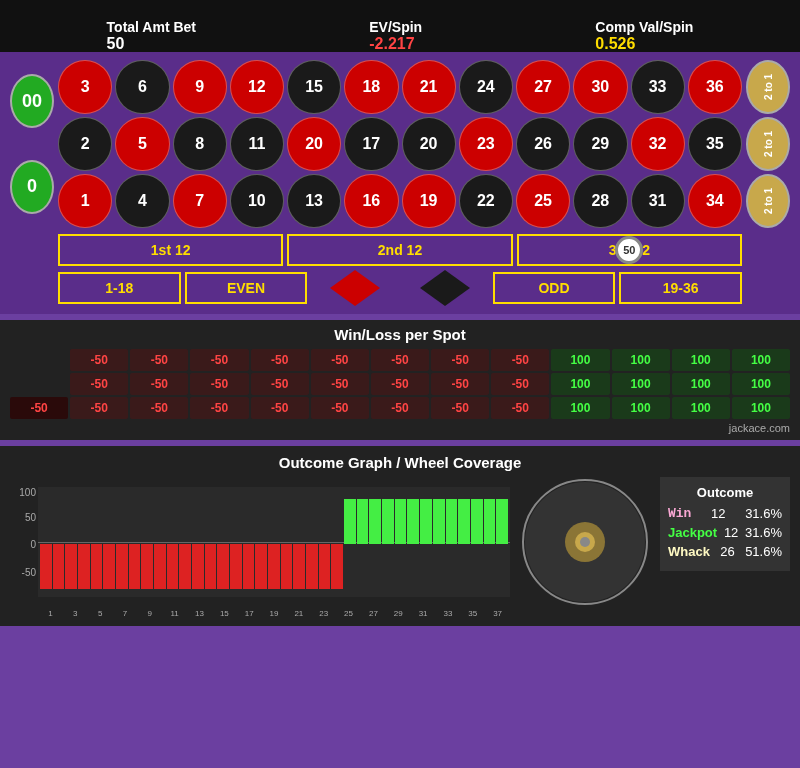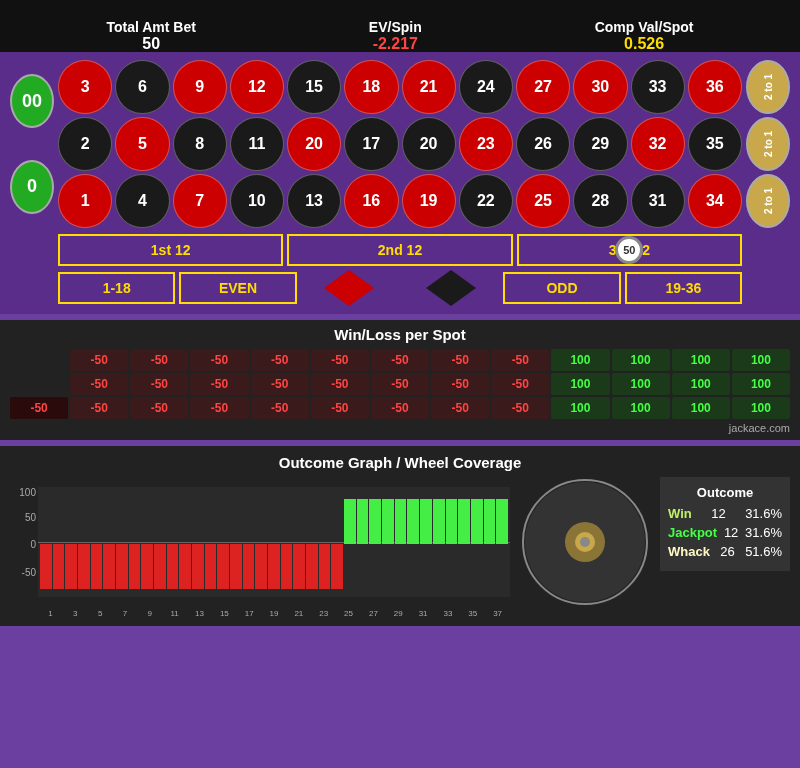--- a/index.html
+++ b/index.html
@@ -15,21 +15,20 @@
     #header {
       background: #111;
       color: white;
       display: flex;
       justify-content: space-around;
       align-items: center;
       padding: 6px 20px;
       height: 52px;
     }
     .header-col {
-      text-align: center;
       margin-top: 20px;
     }
     .header-col .label {
       font-size: 14px;
       font-weight: bold;
       color: white;
     }
     .header-col .value {
       font-size: 16px;
       font-weight: bold;
@@ -169,21 +168,21 @@
       gap: 4px;
       align-items: center;
     }
 
     .outside-btn {
       flex: 1;
       border: 2px solid #ffdd00;
       color: #ffdd00;
       background: transparent;
       text-align: center;
-      padding: 6px 8px;
+      padding: 6px 16px;
       font-size: 14px;
       font-weight: bold;
       cursor: pointer;
     }
 
     .diamond-red {
       flex: 1;
       display: flex;
       align-items: center;
       justify-content: center;
@@ -280,40 +279,40 @@
       margin-bottom: 6px;
     }
 
     .cov-row {
       display: flex;
       justify-content: space-between;
       margin-bottom: 4px;
       font-size: 13px;
     }
 
-    .cov-win { color: #bef264; font-weight: bold; }
+    .cov-win { color: #f9a8d4; font-weight: bold; font-family: Liberation Mono, monospace; }
     .cov-jackpot { color: #44ff44; font-weight: bold; }
     .cov-whack { color: #fef9c3; font-weight: bold; }
     .cov-val { color: white; }
     .cov-pct { color: white; }
   </style>
 </head>
 <body>
 
 <div id="header">
   <div class="header-col">
     <div class="label">Total Amt Bet</div>
     <div class="value value-white">50</div>
   </div>
   <div class="header-col">
     <div class="label">EV/Spin</div>
     <div class="value value-red">-2.217</div>
   </div>
   <div class="header-col">
-    <div class="label">Comp Val/Spot</div>
+    <div class="label">Comp Val/Spin</div>
     <div class="value value-yellow">0.526</div>
   </div>
 </div>
 
 <div id="roulette-section">
   <div id="table-area">
 
     <div id="zeros">
       <div class="zero-oval">00</div>
       <div class="zero-oval">0</div>

